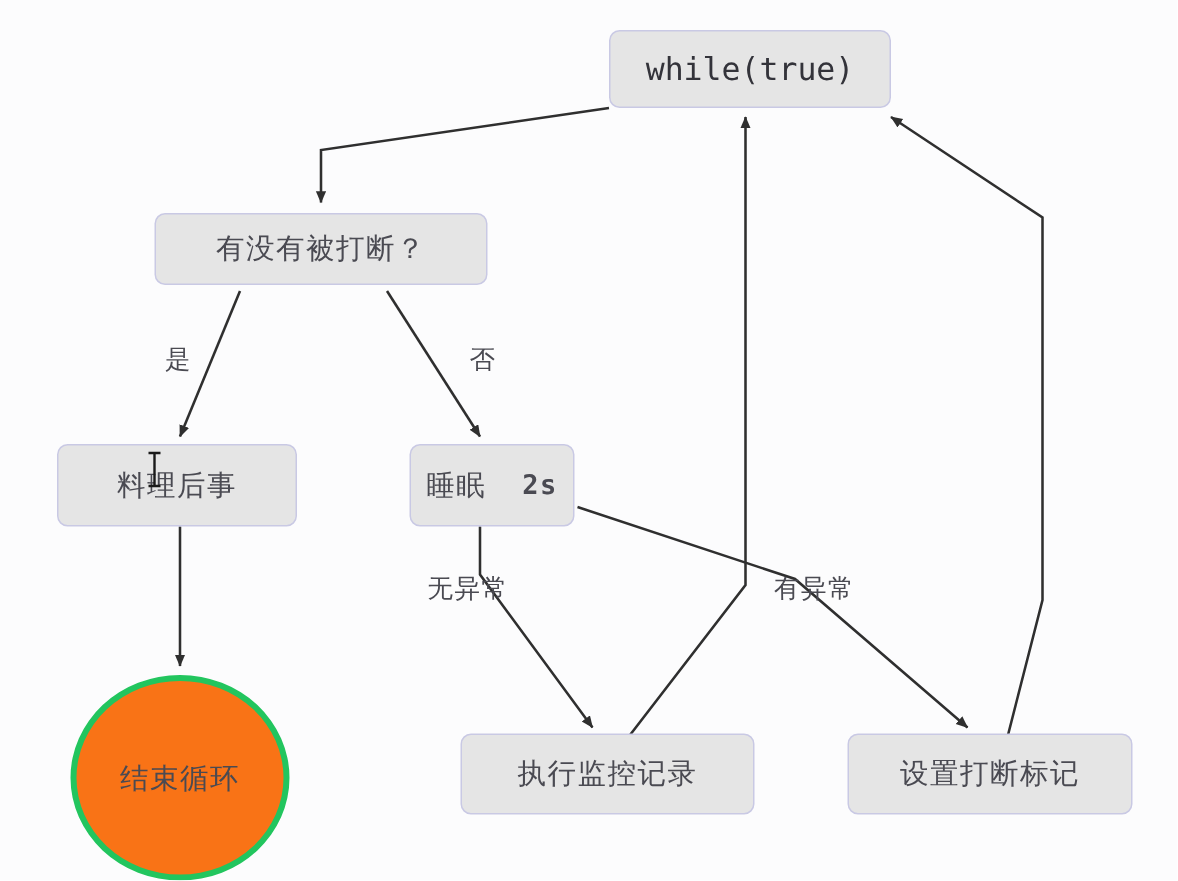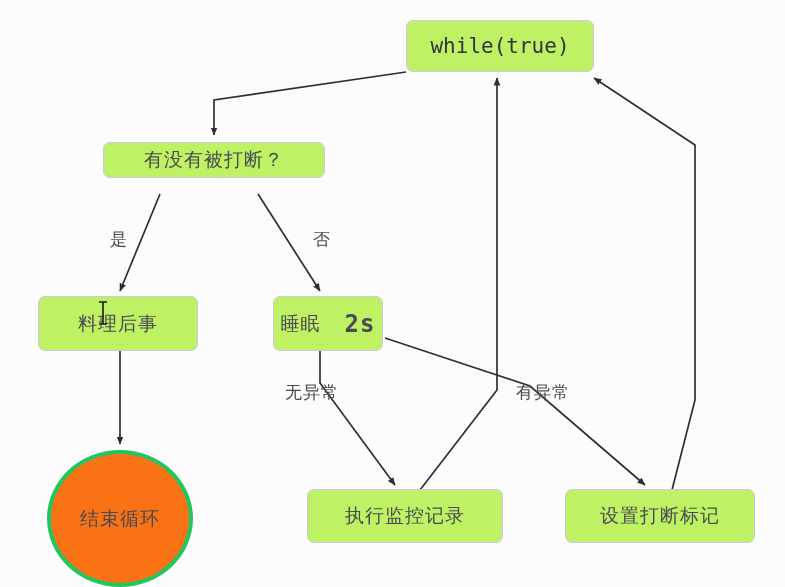--- a/index.html
+++ b/index.html
@@ -21,21 +21,21 @@
     top: 0;
     width: 785px;
     height: 587px;
   }
   .node {
     position: absolute;
     box-sizing: border-box;
     display: flex;
     align-items: center;
     justify-content: center;
-    background: #bef264;
+    background: #e5e5e5;
     border: 1px solid #c9c9e4;
     border-radius: 7px;
     color: #4a4a52;
     font-size: 19px;
     letter-spacing: 1px;
     z-index: 2;
   }
   .node.mono {
     font-family: "DejaVu Sans Mono", "Liberation Mono", monospace;
     font-size: 21px;
@@ -43,21 +43,21 @@
     color: #33333a;
   }
   .node.ellipse {
     border-radius: 50%;
     background: #f97316;
     border: 4px solid #22c55e;
   }
   .node .mixed-num {
     font-family: "DejaVu Sans Mono", "Liberation Mono", monospace;
     font-weight: bold;
-    font-size: 24px;
+    font-size: 18px;
   }
   .edge-label {
     position: absolute;
     color: #4a4a52;
     font-size: 17px;
     letter-spacing: 1px;
     white-space: nowrap;
     z-index: 3;
     background: transparent;
   }
@@ -93,21 +93,21 @@
 
     <path d="M 420,490 L 497,390 L 497,78" fill="none" stroke="#2f2f2f" stroke-width="1.7" marker-end="url(#arrow)"></path>
 
     <path d="M 672,490 L 695,400 L 695,145 L 594,78" fill="none" stroke="#2f2f2f" stroke-width="1.7" marker-end="url(#arrow)"></path>
   </svg>
 
   <div class="node mono" style="left:406px; top:20px; width:188px; height:52px;">
     <span>while(true)</span>
   </div>
 
-  <div class="node" style="left:103px; top:142px; width:222px; height:36px;">
+  <div class="node" style="left:103px; top:142px; width:222px; height:48px;">
     <span>有没有被打断？</span>
   </div>
 
   <div class="node" style="left:38px; top:296px; width:160px; height:55px;">
     <span>料理后事</span>
   </div>
 
   <div class="node" style="left:273px; top:296px; width:110px; height:55px;gap:24px;">
     <span>睡眠</span>
       <span class="mixed-num">2s</span>

